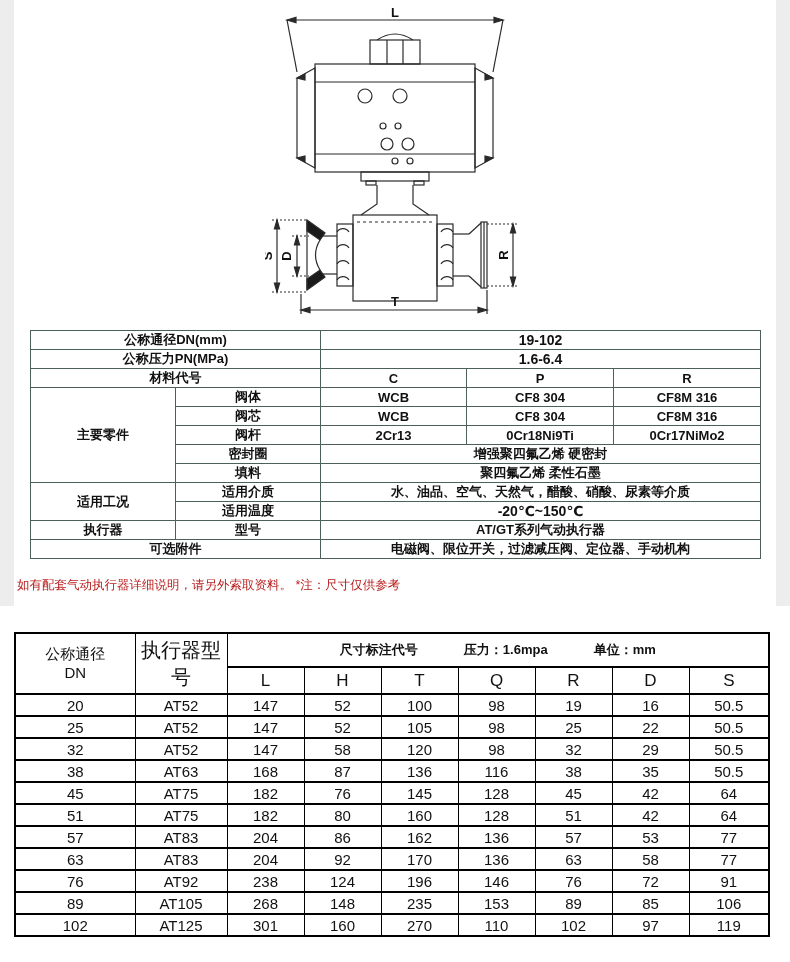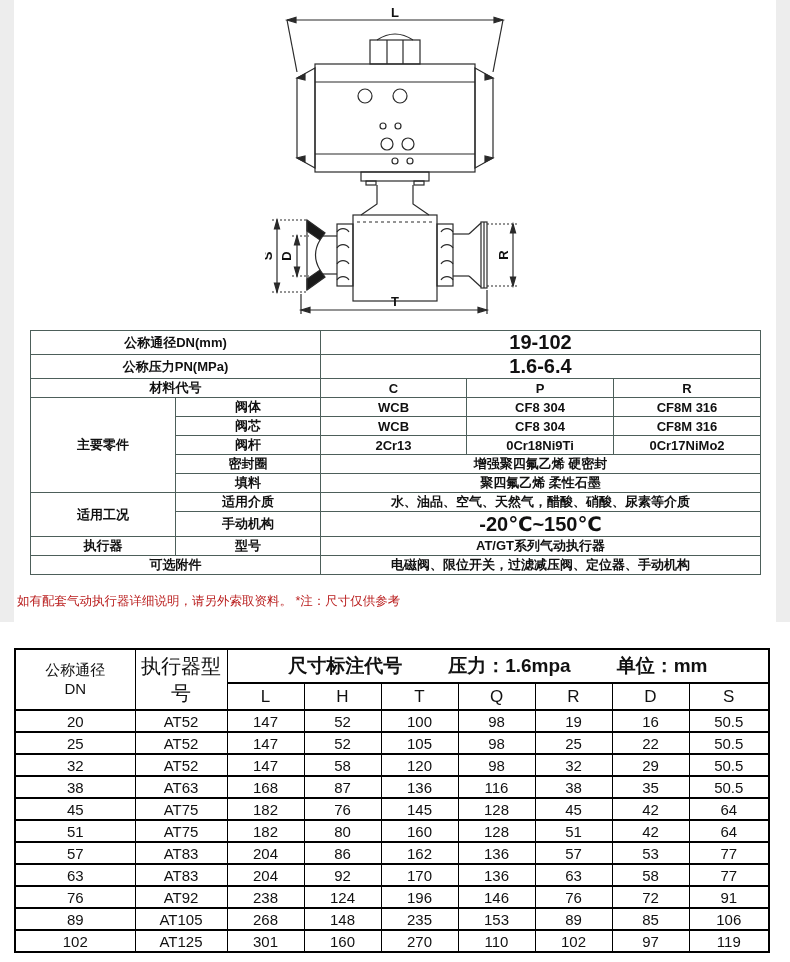--- a/index.html
+++ b/index.html
@@ -26,21 +26,21 @@
     border:1px solid #4d5f5a;
     height:19px;
     text-align:center;
     vertical-align:middle;
     font-size:13px;
     font-weight:bold;
     padding:0 3px;
     white-space:nowrap;
     overflow:hidden;
   }
-  table.spec td.num { font-size:20px;text-align:center; }
+  table.spec td.num { font-size:14px;text-align:center; }
 
   .note {
     color:#b91c1c;
     font-size:12.5px;
     padding:18px 0 2px 3px;
   }
 
   
   .bottom-section { background:#ffffff; padding:26px 0 10px 14px; }
   table.dims {
@@ -60,21 +60,21 @@
   table.dims .title-row th { height:34px; }
   table.dims .sub-row th { height:27px; font-size:17px; }
   table.dims tbody td { height:22px; font-size:15px; }
   .dn-head { font-size:15px; line-height:1.25; }
   .actuator-head { font-size:20px; }
   .title-flex {
     display:flex;
     justify-content:center;
     align-items:center;
     gap:46px;
-    font-size:19px;
+    font-size:13px;
     font-weight:bold;
   }
 </style>
 </head>
 <body>
 
 <div class="top-section">
   <div class="card">
 
     <div class="drawing-wrap">
@@ -224,21 +224,21 @@
         <tr>
           <td>填料</td>
           <td colspan="3">聚四氟乙烯 柔性石墨</td>
         </tr>
         <tr>
           <td rowspan="2">适用工况</td>
           <td>适用介质</td>
           <td colspan="3">水、油品、空气、天然气，醋酸、硝酸、尿素等介质</td>
         </tr>
         <tr>
-          <td>手动机构</td>
+          <td>适用温度</td>
           <td colspan="3" class="num">-20℃~150℃</td>
         </tr>
         <tr>
           <td>执行器</td>
           <td>型号</td>
           <td colspan="3">AT/GT系列气动执行器</td>
         </tr>
         <tr>
           <td colspan="2">可选附件</td>
           <td colspan="3">电磁阀、限位开关，过滤减压阀、定位器、手动机构</td>

